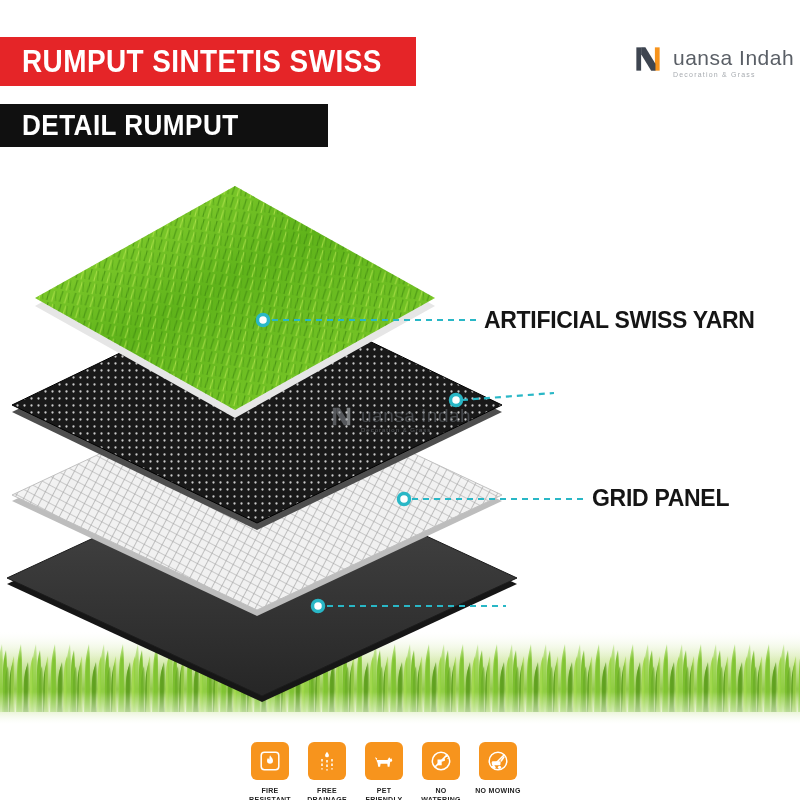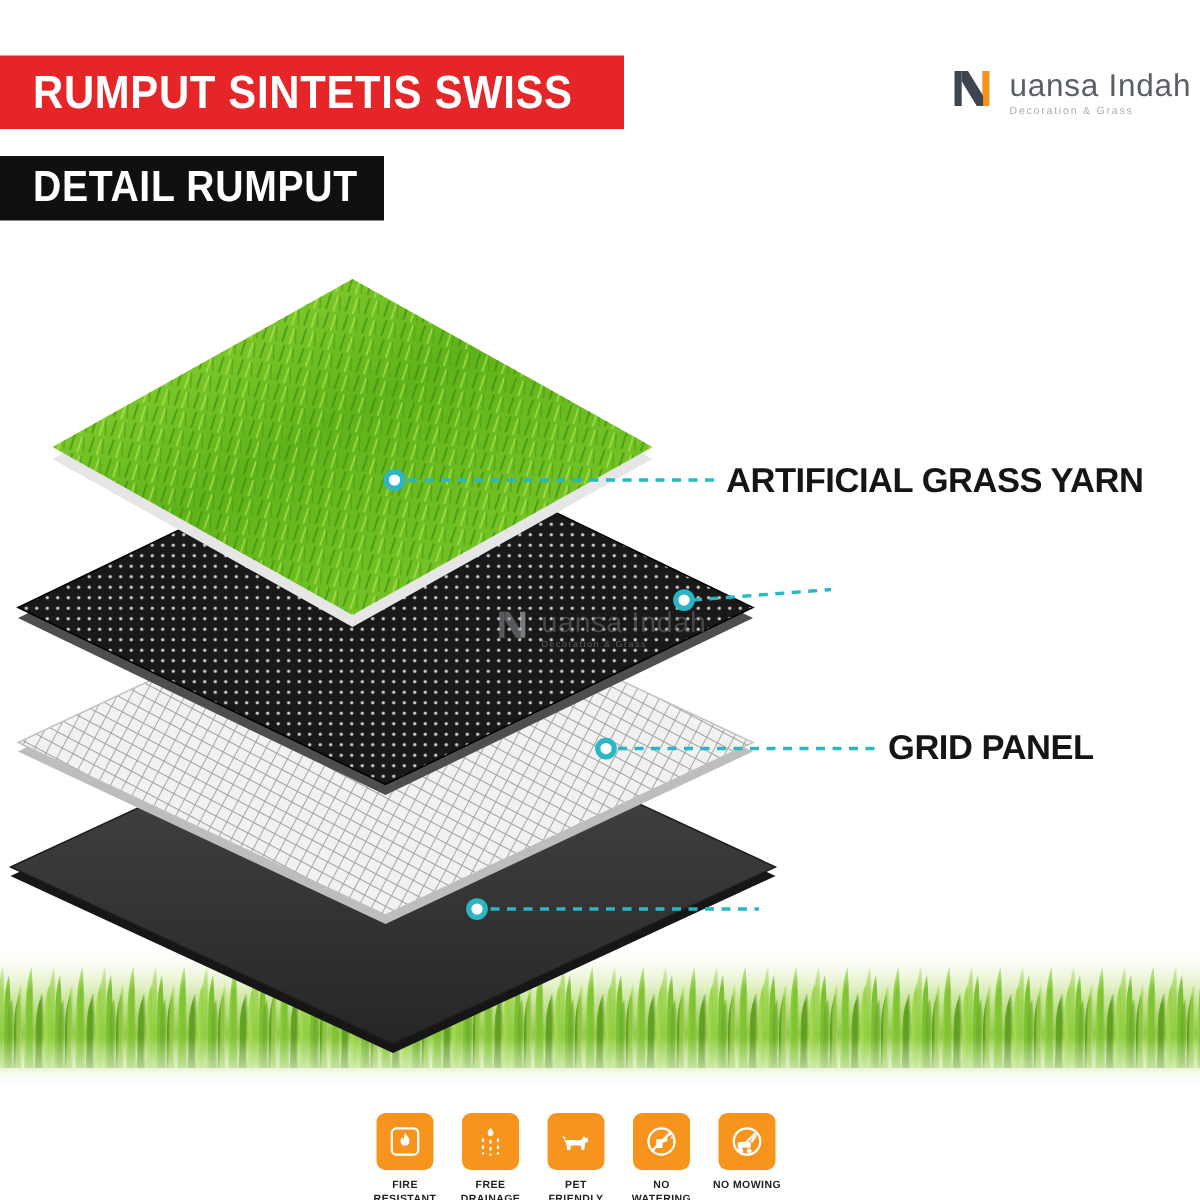--- a/index.html
+++ b/index.html
@@ -3,21 +3,21 @@
 <meta charset="utf-8">
 <style>
   html,body { margin:0; padding:0; background:#fff; }
   .page { position:relative; width:800px; height:800px; background:#ffffff; overflow:hidden;
           font-family:"Liberation Sans", sans-serif;margin-top:20px; }
 
   
   .banner { position:absolute; left:0; display:flex; align-items:center; box-sizing:border-box;
             color:#fff; font-weight:bold; }
   .banner-red   { top:17px; width:416px; height:49px; background:#e52528; padding-left:22px; font-size:31px; }
-  .banner-black { top:84px; width:256px; height:43px; background:#101010; padding-left:22px; font-size:29px; }
+  .banner-black { top:84px; width:328px; height:43px; background:#101010; padding-left:22px; font-size:29px; }
   .banner span { display:inline-block; transform:scaleX(.9); transform-origin:left center; letter-spacing:.5px; white-space:nowrap; }
 
   
   .logo { position:absolute; left:630px; top:21px; display:flex; gap:7px; align-items:flex-start; }
   .logo-text { display:flex; flex-direction:column; }
   .logo-name { font-size:21px; color:#5a5f66; letter-spacing:.5px; line-height:1.2; margin-top:4px; }
   .logo-tagline { font-size:7px; color:#a7abb0; letter-spacing:1.2px; margin-top:1px; }
 
   
   .diagram { position:absolute; left:0; top:130px; z-index:1; }
@@ -172,21 +172,21 @@
       <polygon points="23.5,6 28,6 28,28 23.5,28" fill="#c9cdd2"></polygon>
       <polygon points="6,6 10.5,6 10.5,28 6,28" fill="#8a8f95"></polygon>
       <polygon points="10.5,6 14.5,6 24,21.5 24,28 20,28 10.5,12.5" fill="#8a8f95"></polygon>
     </svg>
     <div class="wm-text">
       <div class="wm-name">uansa Indah</div>
       <div class="wm-tagline">Decoration &amp; Grass</div>
     </div>
   </div>
 
-  <div class="layer-label label-0">ARTIFICIAL GRASS YARN</div>
+  <div class="layer-label label-0">ARTIFICIAL SWISS YARN</div>
   <div class="layer-label label-2">GRID PANEL</div>
 
   <div class="features">
 
     <div class="feature">
       <div class="feature-tile">
         <svg width="24" height="24" viewBox="0 0 24 24">
           <rect x="3.2" y="3.2" width="17.6" height="17.6" rx="3.2" fill="none" stroke="#fff" stroke-width="1.5"></rect>
           <path d="M12 6.2c.9 1.8 3 2.9 3 5.6a3 3 0 0 1-6 0c0-1.2.5-2.2 1.2-3 .1 1 .6 1.6 1.2 1.8-.2-1.5.2-3 .6-4.4z" fill="#fff"></path>
         </svg>

